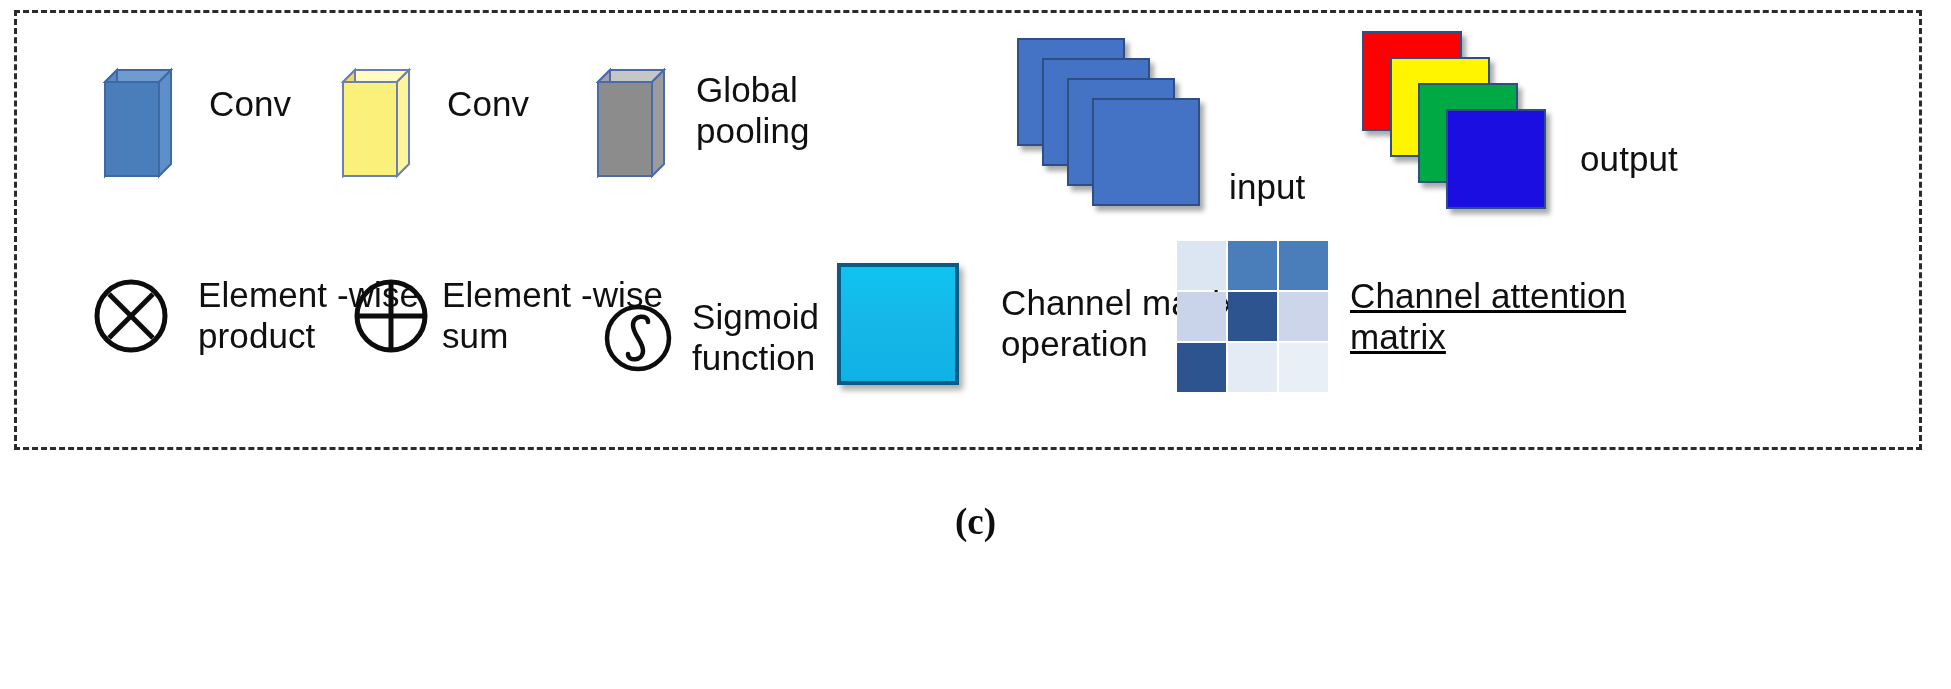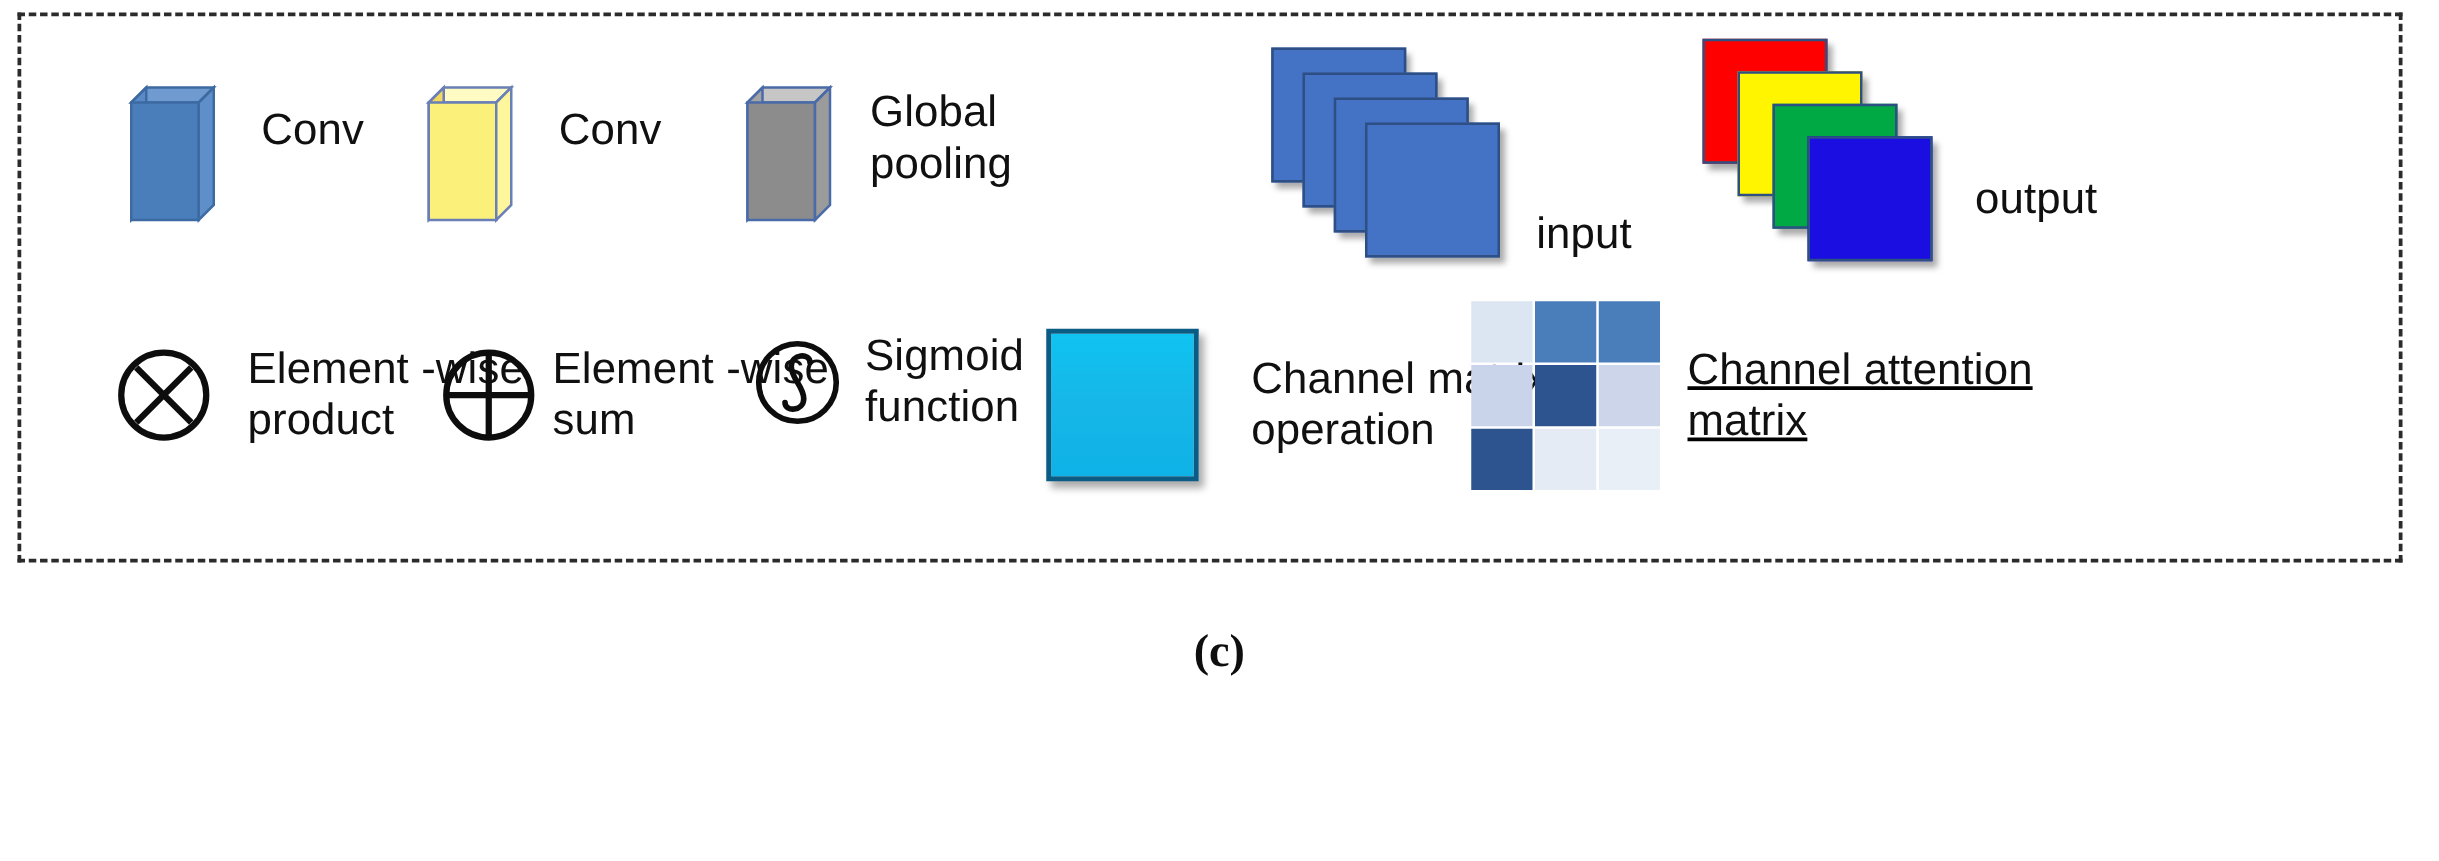--- a/index.html
+++ b/index.html
@@ -147,21 +147,21 @@
           <circle cx="39" cy="39" r="34" fill="none" stroke="#0d0d0d" stroke-width="5"></circle>
           <line x1="39" y1="5" x2="39" y2="73" stroke="#0d0d0d" stroke-width="5"></line>
           <line x1="5" y1="39" x2="73" y2="39" stroke="#0d0d0d" stroke-width="5"></line>
         </svg>
       </div>
       <div class="lbl" style="margin-left:12px;">Element -wise
 sum</div>
     </div>
   </div>
 
-  <div class="item" style="left:585px;top:252px;">
+  <div class="item" style="left:585px;top:284px;">
     <div style="display:flex;align-items:center;">
       <div class="sym">
         <svg width="72" height="72" viewBox="0 0 72 72">
           <circle cx="36" cy="36" r="31" fill="none" stroke="#0d0d0d" stroke-width="4.5"></circle>
           <path d="M46 20 C46 12, 31 13, 31 23 C31 33, 41 39, 41 49 C41 59, 26 60, 26 52" fill="none" stroke="#0d0d0d" stroke-width="4.5" stroke-linecap="round"></path>
         </svg>
       </div>
       <div class="lbl" style="margin-left:18px;">Sigmoid
 function</div>
     </div>

